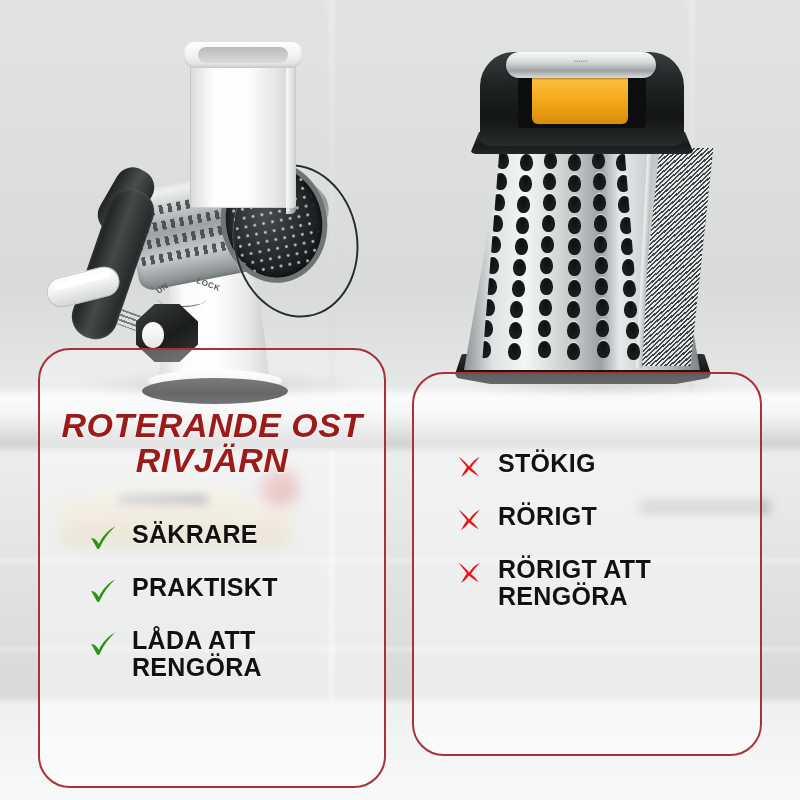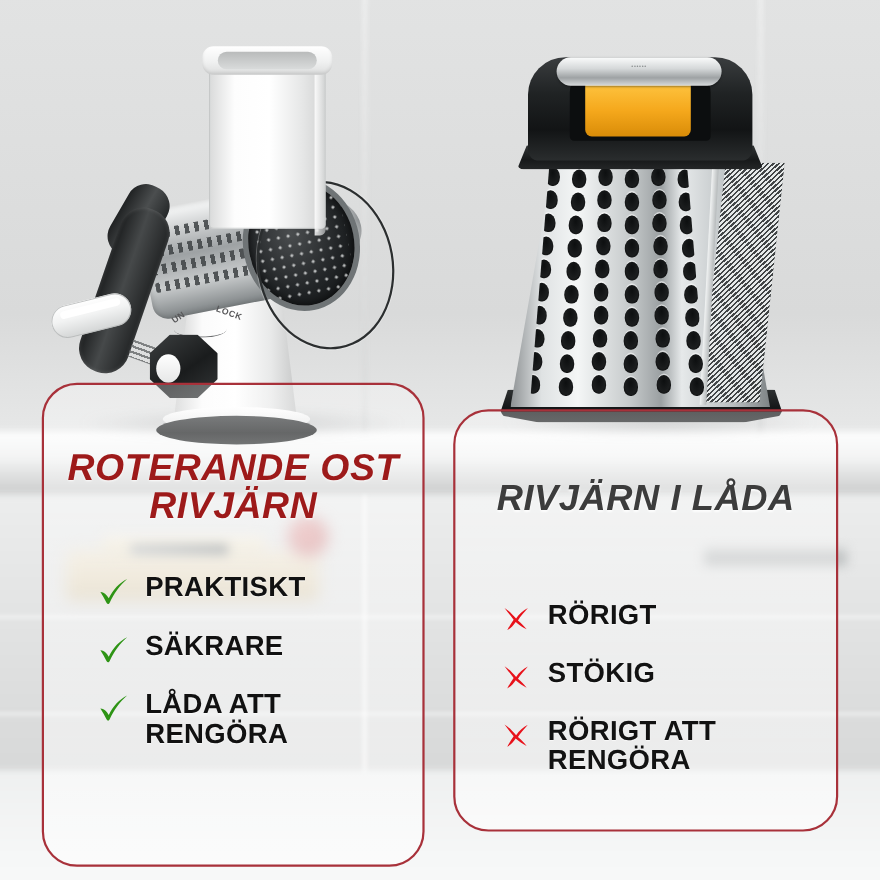--- a/index.html
+++ b/index.html
@@ -425,52 +425,51 @@
   </div>
 
   <div class="card cardL pos">
     <div class="card-title">ROTERANDE
 OST RIVJÄRN</div>
     <ul class="feature-list">
       <li class="feature-item">
         <svg class="mark" viewBox="0 0 32 32">
           <path d="M3.5 17.2 C6.5 17.0 9.4 19.6 11.6 23.4 C15.6 15.0 22.0 8.2 29.4 4.6 C22.4 10.6 16.6 18.6 12.6 27.4 C11.6 29.4 10.4 29.4 9.4 27.6 C7.6 24.2 5.6 20.6 3.5 17.2 Z" fill="#2e9415"></path>
         </svg>
+        <span class="feature-text">SÄKRARE</span>
+      </li>
+      <li class="feature-item">
+        <svg class="mark" viewBox="0 0 32 32">
+          <path d="M3.5 17.2 C6.5 17.0 9.4 19.6 11.6 23.4 C15.6 15.0 22.0 8.2 29.4 4.6 C22.4 10.6 16.6 18.6 12.6 27.4 C11.6 29.4 10.4 29.4 9.4 27.6 C7.6 24.2 5.6 20.6 3.5 17.2 Z" fill="#2e9415"></path>
+        </svg>
         <span class="feature-text">PRAKTISKT</span>
-      </li>
-      <li class="feature-item">
-        <svg class="mark" viewBox="0 0 32 32">
-          <path d="M3.5 17.2 C6.5 17.0 9.4 19.6 11.6 23.4 C15.6 15.0 22.0 8.2 29.4 4.6 C22.4 10.6 16.6 18.6 12.6 27.4 C11.6 29.4 10.4 29.4 9.4 27.6 C7.6 24.2 5.6 20.6 3.5 17.2 Z" fill="#2e9415"></path>
-        </svg>
-        <span class="feature-text">SÄKRARE</span>
       </li>
       <li class="feature-item">
         <svg class="mark" viewBox="0 0 32 32">
           <path d="M3.5 17.2 C6.5 17.0 9.4 19.6 11.6 23.4 C15.6 15.0 22.0 8.2 29.4 4.6 C22.4 10.6 16.6 18.6 12.6 27.4 C11.6 29.4 10.4 29.4 9.4 27.6 C7.6 24.2 5.6 20.6 3.5 17.2 Z" fill="#2e9415"></path>
         </svg>
         <span class="feature-text">LÅDA ATT
 RENGÖRA</span>
       </li>
     </ul>
   </div>
 
   <div class="card cardR">
-    <div class="card-title">RIVJÄRN I LÅDA</div>
     <ul class="feature-list">
       <li class="feature-item">
         <svg class="mark" viewBox="0 0 32 32">
           <path d="M5.0 6.0 C9.0 8.6 13.0 12.4 16.2 16.4 C19.0 12.2 23.2 8.4 27.6 6.2 C24.0 10.4 20.4 14.2 18.0 18.2 C21.0 20.8 24.0 23.6 26.4 26.8 C22.4 24.8 18.8 22.2 15.8 19.6 C13.6 23.0 10.8 25.8 7.6 27.6 C9.6 23.8 11.8 20.4 13.8 17.4 C10.8 13.6 7.6 9.8 5.0 6.0 Z" fill="#e8121b"></path>
         </svg>
+        <span class="feature-text">STÖKIG</span>
+      </li>
+      <li class="feature-item">
+        <svg class="mark" viewBox="0 0 32 32">
+          <path d="M5.0 6.0 C9.0 8.6 13.0 12.4 16.2 16.4 C19.0 12.2 23.2 8.4 27.6 6.2 C24.0 10.4 20.4 14.2 18.0 18.2 C21.0 20.8 24.0 23.6 26.4 26.8 C22.4 24.8 18.8 22.2 15.8 19.6 C13.6 23.0 10.8 25.8 7.6 27.6 C9.6 23.8 11.8 20.4 13.8 17.4 C10.8 13.6 7.6 9.8 5.0 6.0 Z" fill="#e8121b"></path>
+        </svg>
         <span class="feature-text">RÖRIGT</span>
-      </li>
-      <li class="feature-item">
-        <svg class="mark" viewBox="0 0 32 32">
-          <path d="M5.0 6.0 C9.0 8.6 13.0 12.4 16.2 16.4 C19.0 12.2 23.2 8.4 27.6 6.2 C24.0 10.4 20.4 14.2 18.0 18.2 C21.0 20.8 24.0 23.6 26.4 26.8 C22.4 24.8 18.8 22.2 15.8 19.6 C13.6 23.0 10.8 25.8 7.6 27.6 C9.6 23.8 11.8 20.4 13.8 17.4 C10.8 13.6 7.6 9.8 5.0 6.0 Z" fill="#e8121b"></path>
-        </svg>
-        <span class="feature-text">STÖKIG</span>
       </li>
       <li class="feature-item">
         <svg class="mark" viewBox="0 0 32 32">
           <path d="M5.0 6.0 C9.0 8.6 13.0 12.4 16.2 16.4 C19.0 12.2 23.2 8.4 27.6 6.2 C24.0 10.4 20.4 14.2 18.0 18.2 C21.0 20.8 24.0 23.6 26.4 26.8 C22.4 24.8 18.8 22.2 15.8 19.6 C13.6 23.0 10.8 25.8 7.6 27.6 C9.6 23.8 11.8 20.4 13.8 17.4 C10.8 13.6 7.6 9.8 5.0 6.0 Z" fill="#e8121b"></path>
         </svg>
         <span class="feature-text">RÖRIGT ATT
 RENGÖRA</span>
       </li>
     </ul>
   </div>

